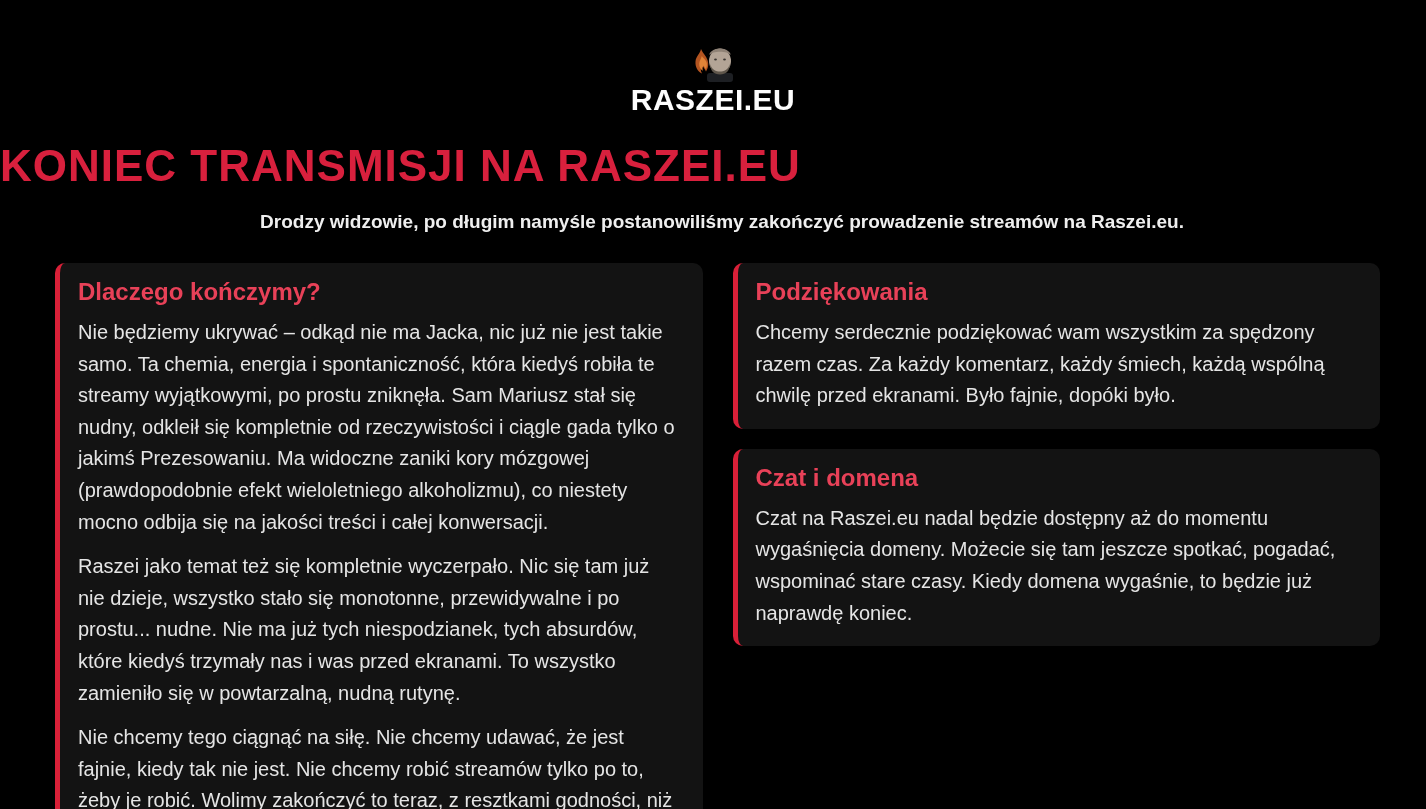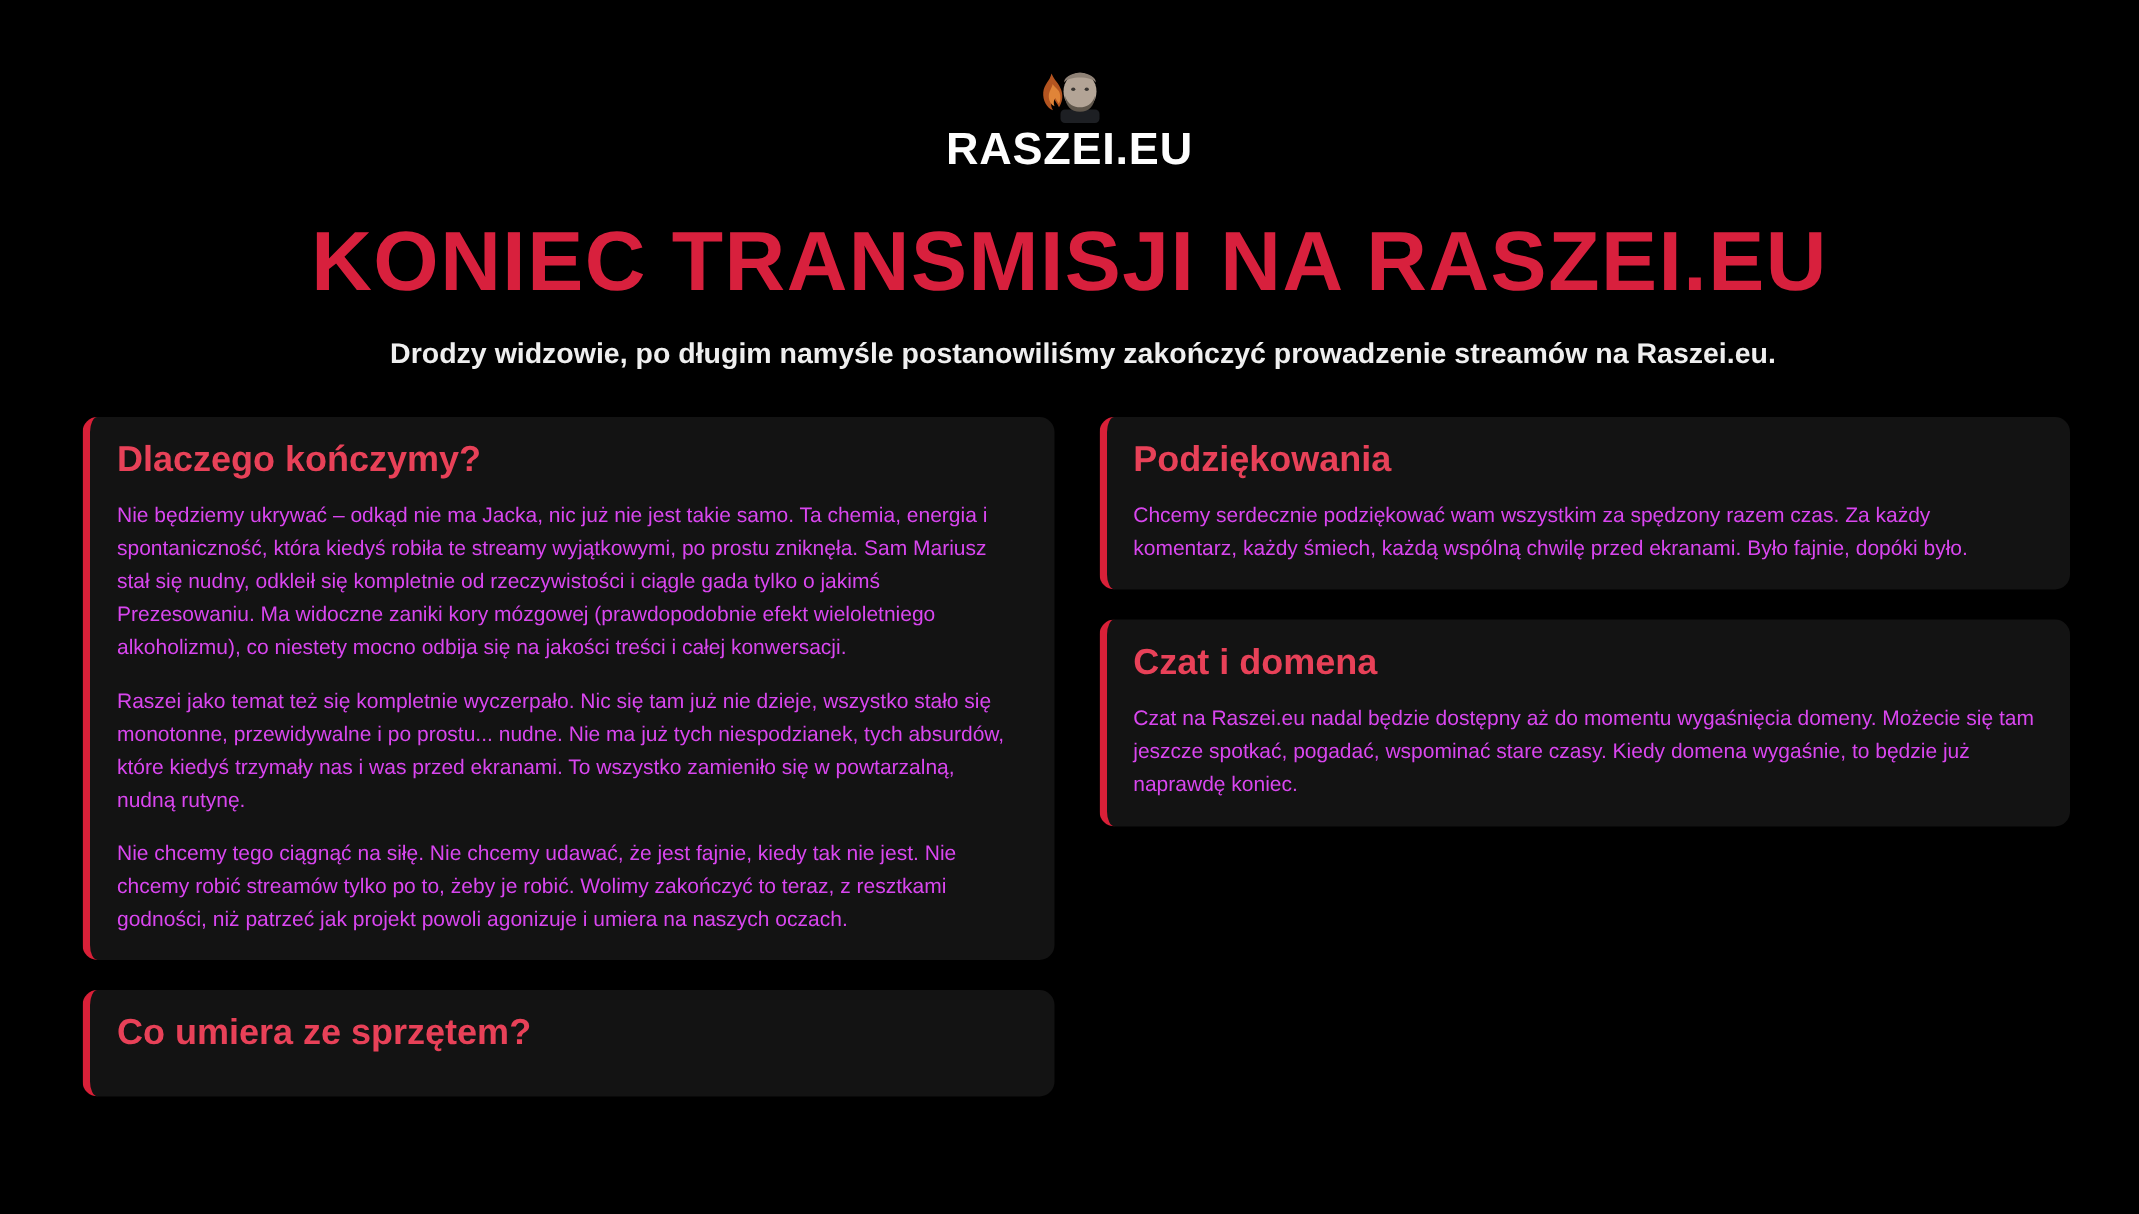--- a/index.html
+++ b/index.html
@@ -11,21 +11,21 @@
   }
   .logo-row {
     display:flex; justify-content:center; align-items:center;
     margin-top:46px; gap:1px;flex-direction:column;
   }
   .logo-art { display:inline-flex; align-items:center; }
   .site-name {
     font-size:30px; font-weight:bold; color:#fdfdfd; letter-spacing:.5px;
   }
   .page-title {
-    text-align:center; color:#d8203d; font-size:56px; font-weight:bold;
+    color:#d8203d; font-size:44px; font-weight:bold;
     margin-top:24px; letter-spacing:1px;
   }
   .subtitle {
     text-align:center; font-size:19px; font-weight:bold; color:#efefef;
     margin-top:20px;
     margin-left:18px;
   }
   .cards {
     display:flex; gap:30px;
     padding-left:55px; padding-right:46px;
@@ -35,21 +35,21 @@
   .card {
     background:#131313;
     border-left:5px solid #d92038;
     border-radius:10px;
     padding:15px 24px 17px 18px;
   }
   .card h2 {
     color:#e84158; font-size:24px; font-weight:bold; margin-bottom:11px;
   }
   .card p {
-    color:#d946ef; font-size:14px; line-height:1.58; margin-bottom:13px;
+    color:#e5e5e5; font-size:20px; line-height:1.58; margin-bottom:13px;
   }
   .card p:last-child { margin-bottom:0; }
 </style>
 </head>
 <body>
 
 <header>
   <div class="logo-row">
     <span class="logo-art">
       <svg width="46" height="36" viewBox="0 0 46 36" aria-hidden="true">

